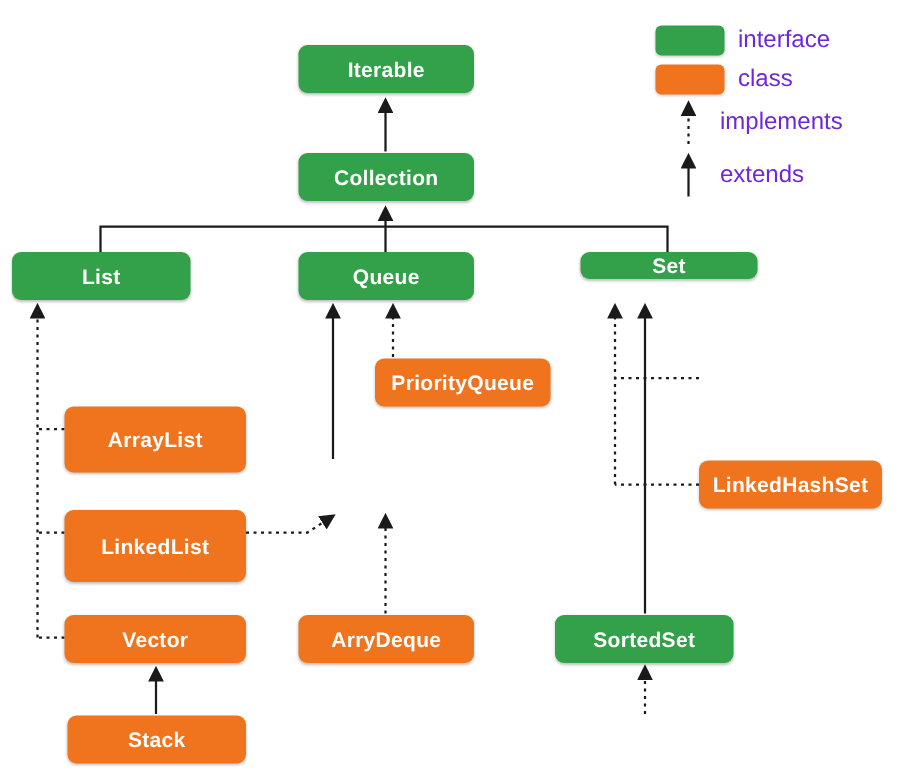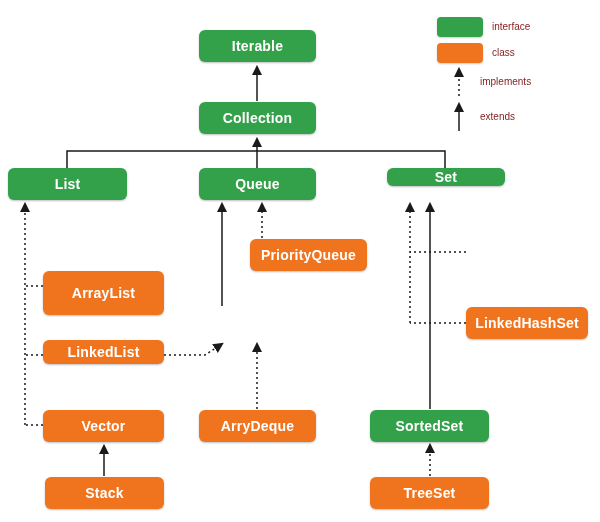--- a/index.html
+++ b/index.html
@@ -29,22 +29,22 @@
   .node.interface { background: var(--interface-color, #33a04a); }
   .node.class     { background: var(--class-color, #f0741d); }
   .legend-swatch {
     position: absolute;
     width: 46px; height: 20px;
     border-radius: 4px;
     box-shadow: 0 1px 2px rgba(0,0,0,0.2);
   }
   .legend-label {
     position: absolute;
-    font-size: 10px;
-    color: #7f1d1d;
+    font-size: 16px;
+    color: #6d28d9;
     line-height: 20px;
   }
 </style>
 </head>
 <body>
 
 <div class="canvas">
 
   <svg class="edges" width="600" height="522" viewBox="0 0 600 522">
     <defs>
@@ -83,25 +83,24 @@
   <div class="node interface" style="left:199px;top:30px;width:117px;height:32px">Iterable</div>
   <div class="node interface" style="left:199px;top:102px;width:117px;height:32px">Collection</div>
   <div class="node interface" style="left:8px;top:168px;width:119px;height:32px">List</div>
   <div class="node interface" style="left:199px;top:168px;width:117px;height:32px">Queue</div>
   <div class="node interface" style="left:387px;top:168px;width:118px;height:18px">Set</div>
   <div class="node interface" style="left:370px;top:410px;width:119px;height:32px">SortedSet</div>
 
   <div class="node class" style="left:250px;top:239px;width:117px;height:32px">PriorityQueue</div>
   <div class="node class" style="left:43px;top:271px;width:121px;height:44px">ArrayList</div>
   <div class="node class" style="left:466px;top:307px;width:122px;height:32px">LinkedHashSet</div>
-  <div class="node class" style="left:43px;top:340px;width:121px;height:24px">LinkedList</div>
+  <div class="node class" style="left:43px;top:340px;width:121px;height:48px">LinkedList</div>
   <div class="node class" style="left:43px;top:410px;width:121px;height:32px">Vector</div>
   <div class="node class" style="left:45px;top:477px;width:119px;height:32px">Stack</div>
   <div class="node class" style="left:199px;top:410px;width:117px;height:32px">ArryDeque</div>
-  <div class="node class" style="left:370px;top:477px;width:119px;height:32px">TreeSet</div>
 
   <div class="legend-swatch" style="left:437px;top:17px;background:var(--interface-color,#33a04a)"></div>
   <div class="legend-label" style="left:492px;top:17px">interface</div>
 
   <div class="legend-swatch" style="left:437px;top:43px;background:var(--class-color,#f0741d)"></div>
   <div class="legend-label" style="left:492px;top:43px">class</div>
 
   <div class="legend-label" style="left:480px;top:72px">implements</div>
   <div class="legend-label" style="left:480px;top:107px">extends</div>
 

